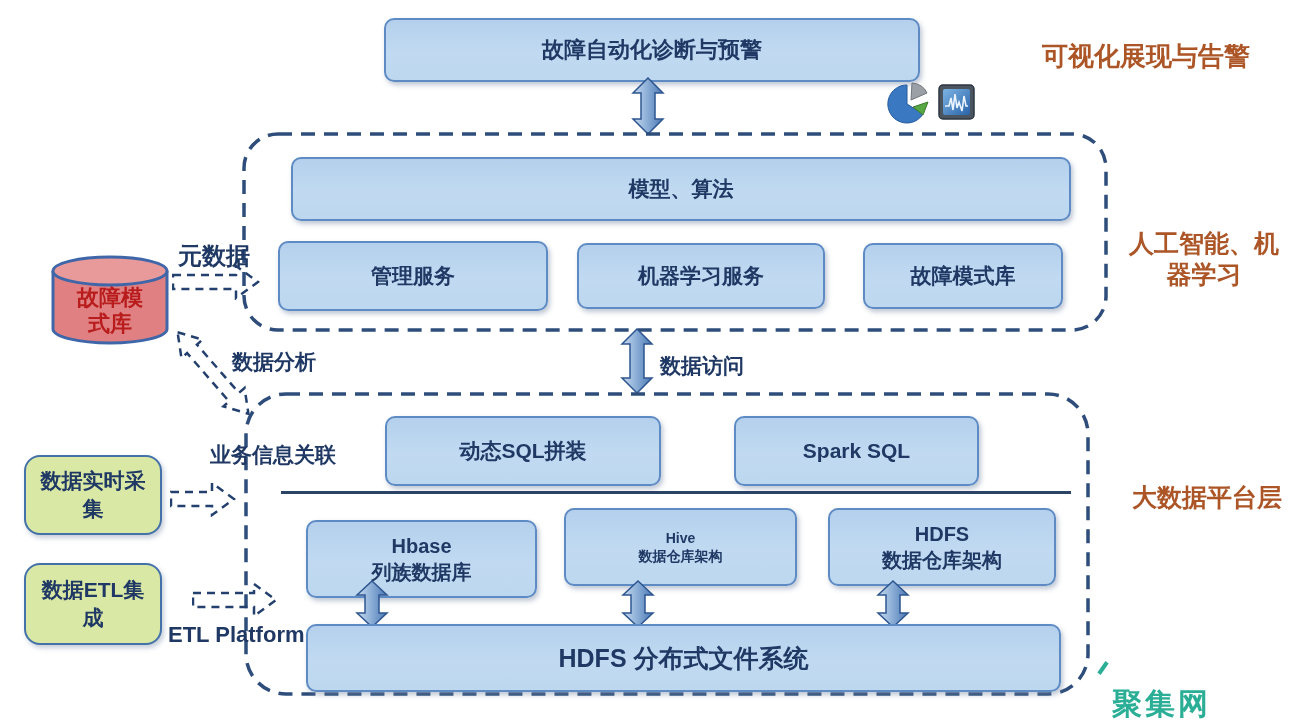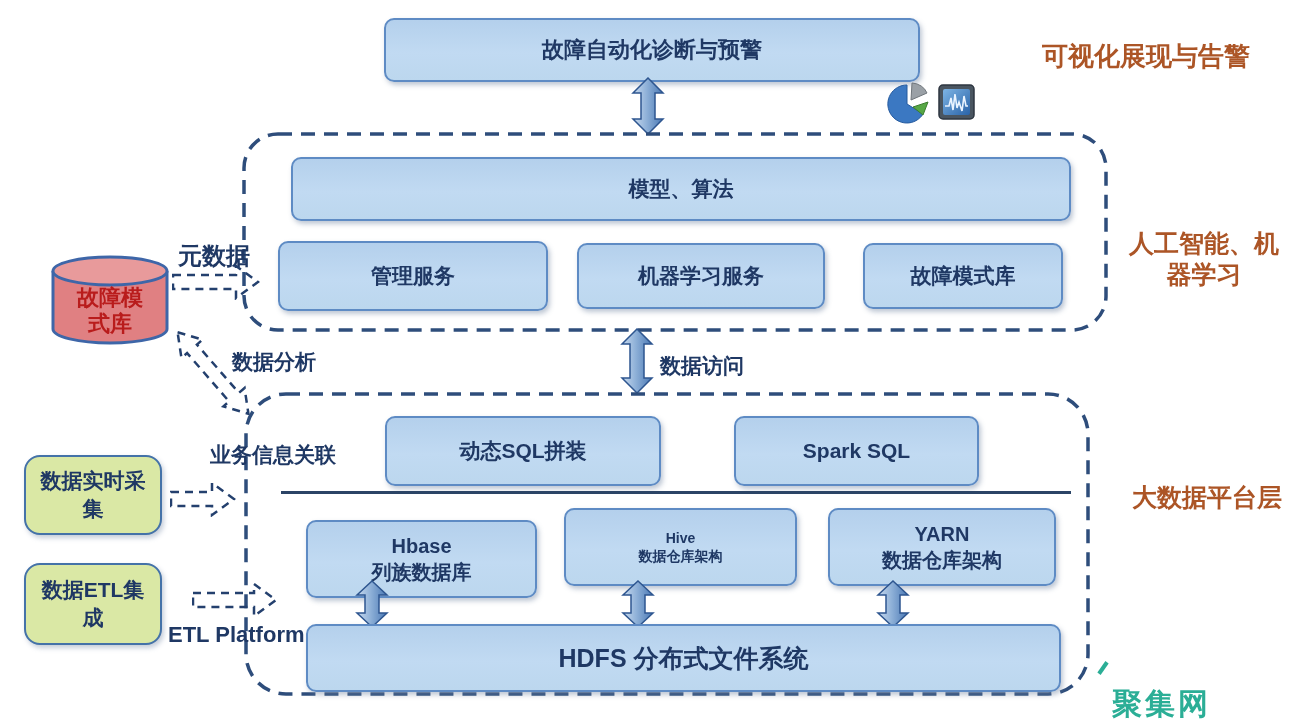--- a/index.html
+++ b/index.html
@@ -139,21 +139,21 @@
     <div>Hbase</div>
     <div>列族数据库</div>
   </div>
 
   <div class="node" style="left:564px;top:508px;width:229px;height:74px;font-size:14px;">
     <div>Hive</div>
     <div>数据仓库架构</div>
   </div>
 
   <div class="node" style="left:828px;top:508px;width:224px;height:74px;font-size:20px;">
-    <div>YARN</div>
+    <div>HDFS</div>
     <div>数据仓库架构</div>
   </div>
 
   <svg class="abs" style="left:355px;top:580px;" width="34" height="48">
     <path d="M17,1 L32,15 H24 V33 H32 L17,47 L2,33 H10 V15 H2 Z" fill="url(#agrad)" stroke="#2e5690" stroke-width="1.5"></path>
   </svg>
   <svg class="abs" style="left:621px;top:580px;" width="34" height="48">
     <path d="M17,1 L32,15 H24 V33 H32 L17,47 L2,33 H10 V15 H2 Z" fill="url(#agrad)" stroke="#2e5690" stroke-width="1.5"></path>
   </svg>
   <svg class="abs" style="left:876px;top:580px;" width="34" height="48">

